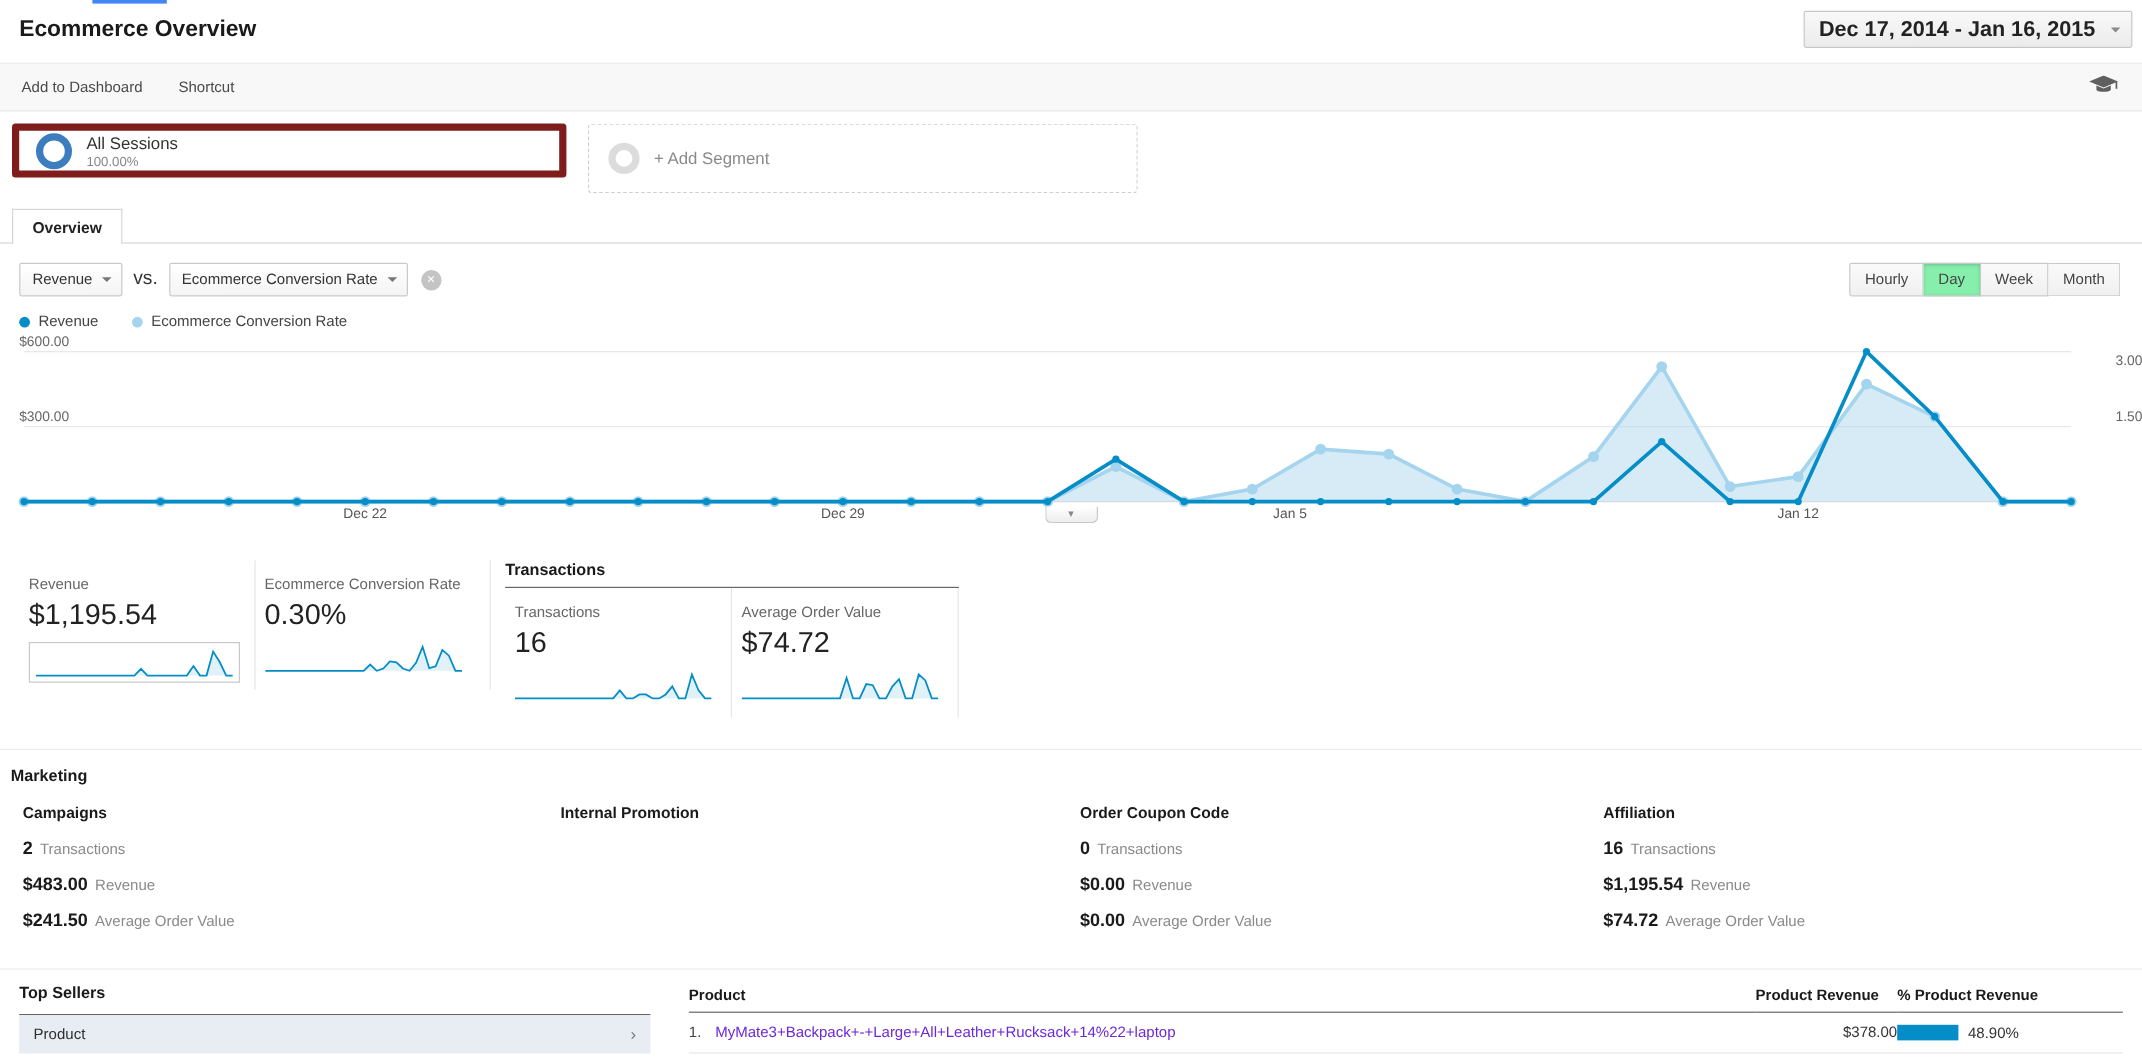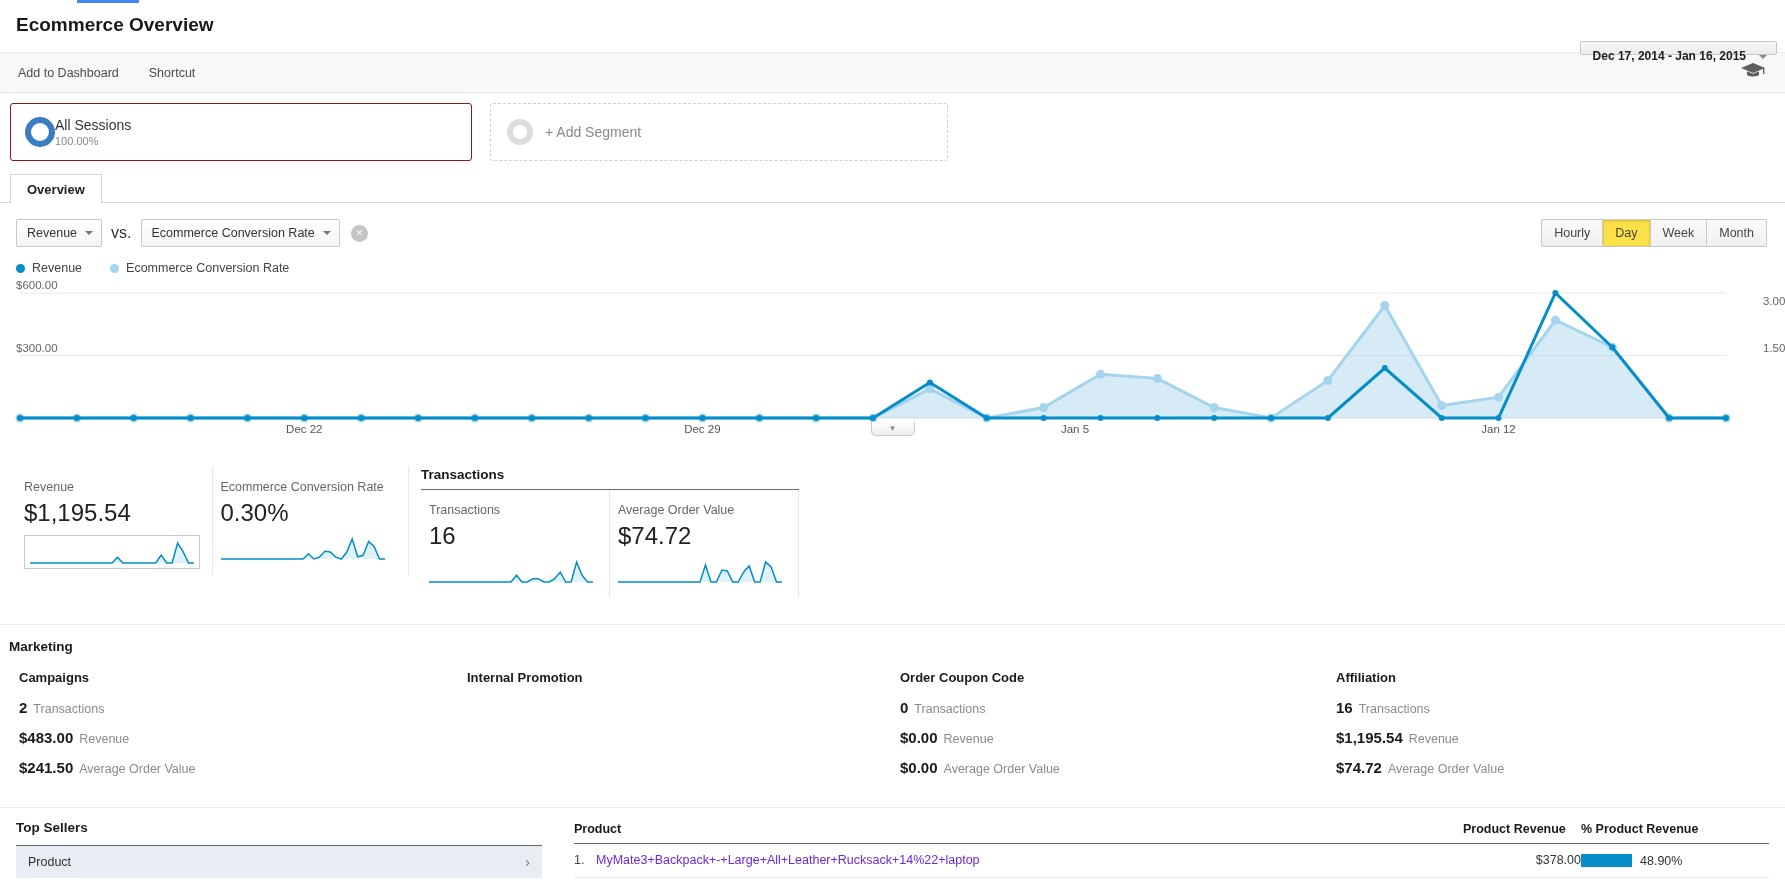--- a/index.html
+++ b/index.html
@@ -4,37 +4,37 @@
 <style>
   * { box-sizing: border-box; }
   html,body { margin:0; padding:0; width:1785px; height:887px; overflow:hidden;
     font-family:"Liberation Sans", sans-serif; background:#fff; color:#333; }
   a { text-decoration:none; }
 
   
   .topbar { position:relative; height:52px; background:#fff; }
   .blue-sliver { position:absolute; top:0; left:77px; width:62px; height:3px; background:#4285f4; }
   .page-title { position:absolute; left:16px; top:14px; font-size:19px; font-weight:bold; color:#1a1a1a; }
-  .date-picker { position:absolute; right:8px; top:9px; height:14px; line-height:29px; padding:0 30px 0 12px;
+  .date-picker { position:absolute; right:8px; top:9px; height:31px; line-height:29px; padding:0 30px 0 12px;
     border:1px solid #c6c6c6; border-radius:2px; background:linear-gradient(#f9f9f9,#ebebeb);
-    font-size:12px; font-weight:bold; color:#222; cursor:pointer;margin-top:32px; }
+    font-size:18px; font-weight:bold; color:#222; cursor:pointer; }
   .date-picker .caret { position:absolute; right:9px; top:13px; width:0; height:0;
     border:4px solid transparent; border-top-color:#8a8a8a; }
 
   
   .toolbar { height:41px; background:#f8f8f8; border-top:1px solid #ececec; border-bottom:1px solid #e4e4e4;
     display:flex; align-items:center; padding:0 20px 0 18px; font-size:12.5px; color:#4a4a4a; }
   .toolbar .tlink { margin-right:30px; cursor:pointer; color:#4a4a4a; }
   .toolbar .spacer { flex:1; }
   .grad-cap { cursor:pointer; display:inline-block; }
 
   
   .segments { display:flex; gap:18px; padding:10px 0 12px 10px; background:#fff; }
-  .segment-card { width:462px; height:58px; border:1px solid #7f1d1d; border-radius:3px;
-    display:flex; align-items:center; padding-left:14px; gap:0; cursor:pointer;
+  .segment-card { width:462px; height:45px; border:6px solid #7f1d1d; border-radius:3px;
+    display:flex; align-items:center; padding-left:14px; gap:12px; cursor:pointer;
     box-shadow:0 1px 1px rgba(0,0,0,0.04); }
   .donut-blue { width:30px; height:30px; border-radius:50%; border:6px solid #3c7dbf; background:#fff; }
   .donut-gray { width:26px; height:26px; border-radius:50%; border:6px solid #dcdcdc; background:#fff; }
   .seg-label { font-size:14px; color:#333; }
   .seg-pct { font-size:11px; color:#888; margin-top:2px; }
   .add-segment { width:458px; height:58px; border:1px dashed #cfcfcf; border-radius:3px;
     display:flex; align-items:center; gap:12px; padding-left:16px; font-size:14px; color:#8a8a8a; cursor:pointer; }
 
   
   .tabstrip { height:30px; border-bottom:1px solid #d6d6d6; padding-left:10px; }
@@ -49,21 +49,21 @@
   .dd::after { content:""; position:absolute; right:8px; top:50%; margin-top:-2px;
     border:4px solid transparent; border-top-color:#777; }
   .vs { font-size:16px; color:#333; margin-right:9px; }
   .remove-metric { width:17px; height:17px; border-radius:50%; background:#c4c4c4; color:#fff;
     font-size:9px; line-height:17px; text-align:center; cursor:pointer; margin-left:2px; }
   .granularity { margin-left:auto; display:flex; }
   .gbtn { font-size:12.5px; color:#444; padding:6px 12px; border:1px solid #c9c9c9; border-left:none;
     background:linear-gradient(#fafafa,#f0f0f0); cursor:pointer; }
   .gbtn:first-child { border-left:1px solid #c9c9c9; border-radius:2px 0 0 2px; }
   .gbtn:last-child { border-radius:0 2px 2px 0; }
-  .gbtn.active { background:#fde047; box-shadow:inset 0 1px 3px rgba(0,0,0,0.18); }
+  .gbtn.active { background:#86efac; box-shadow:inset 0 1px 3px rgba(0,0,0,0.18); }
 
   
   .legend { display:flex; gap:28px; padding:6px 0 2px 16px; font-size:12.5px; color:#444; align-items:center; }
   .legend-item { display:flex; align-items:center; cursor:pointer; }
   .dot { width:9px; height:9px; border-radius:50%; margin-right:7px; }
 
   
   .chart-wrap { position:relative; height:168px; margin-top:6px; }
   .chart-wrap svg.main { position:absolute; left:0; top:0; }
   .axis-label { position:absolute; font-size:11.5px; color:#666; }

